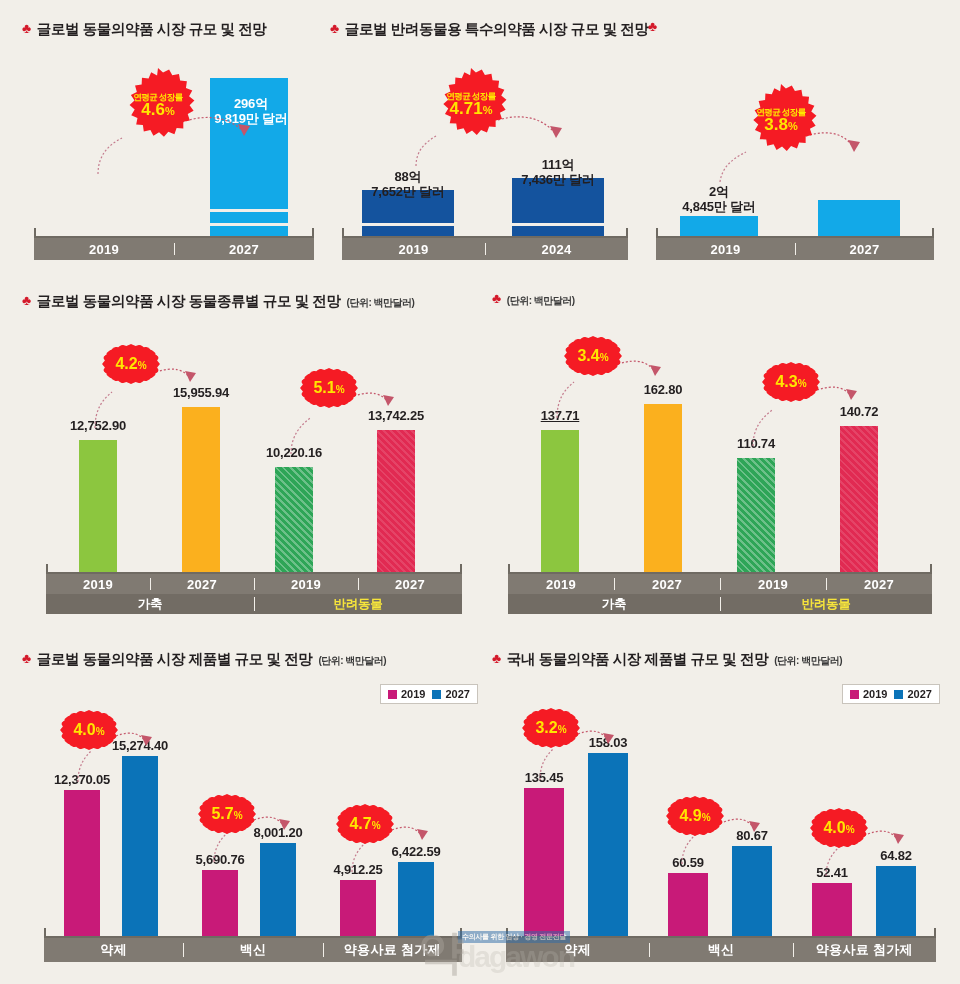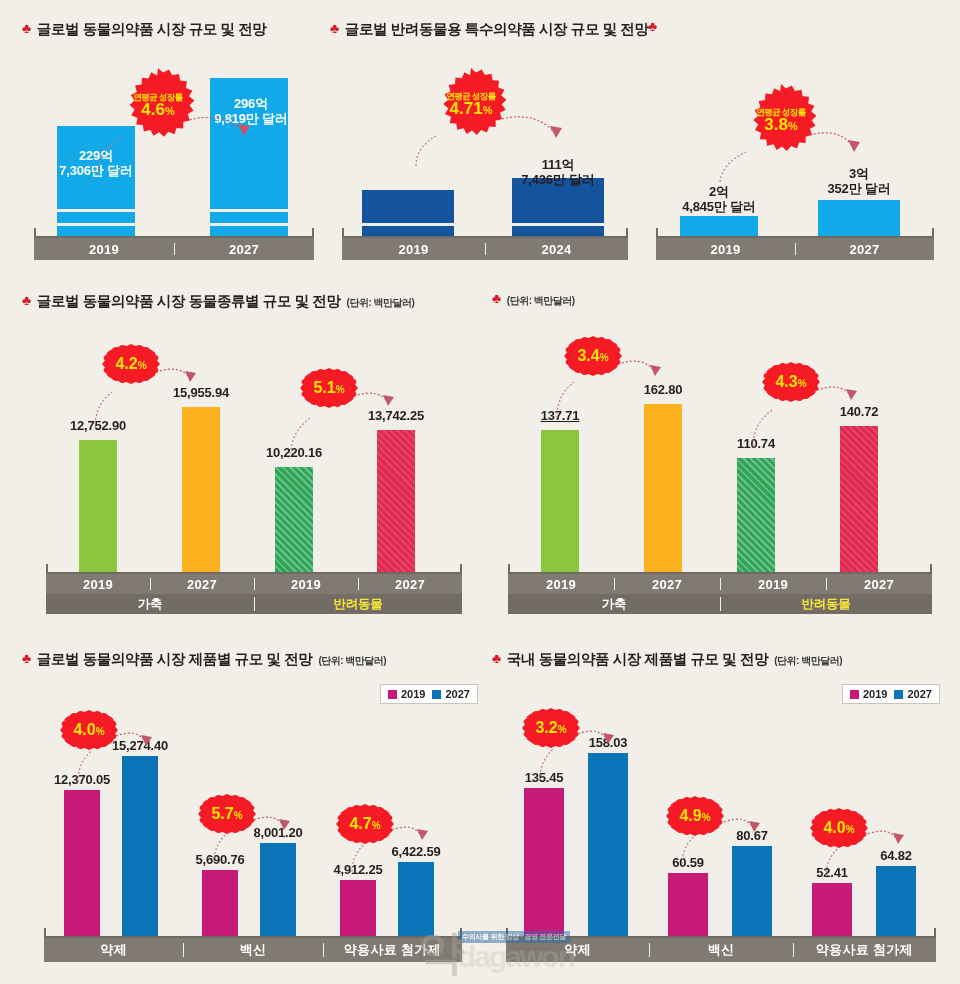--- a/index.html
+++ b/index.html
@@ -148,28 +148,20 @@
 
 <div class="panel" style="left:22px; top:20px; width:300px; height:250px;">
   <div class="ptitle">
     <span class="club">♣</span>
     <span>글로벌 동물의약품 시장 규모 및 전망</span>
   </div>
 
   <div class="plot" style="left:0; top:42px; width:300px; height:208px;">
 
     <div style="position:absolute; left:0; top:0; width:300px; height:176px;">
-      <div class="bar cyan" style="left:35px; width:78px; height:112px;">
-        <div class="stripe" style="bottom:26px;"></div>
-        <div class="stripe" style="bottom:12px;"></div>
-        <div class="vlab inbar" style="left:0; right:0; top:22px;">
-          <div>229억</div>
-          <div>7,306만 달러</div>
-        </div>
-      </div>
 
       <div class="bar cyan" style="left:188px; width:78px; height:160px;">
         <div class="stripe" style="bottom:26px;"></div>
         <div class="stripe" style="bottom:12px;"></div>
         <div class="vlab inbar" style="left:4px; right:0; top:18px;">
           <div>296억</div>
           <div>9,819만 달러</div>
         </div>
       </div>
     </div>
@@ -200,20 +192,24 @@
     <span class="club">♣</span>
     <span>글로벌 반려동물용 특수의약품 시장 규모 및 전망</span>
   </div>
 
   <div class="plot" style="left:0; top:42px; width:310px; height:208px;">
 
     <div style="position:absolute; left:0; top:0; width:310px; height:176px;">
       <div class="bar navy" style="left:32px; width:92px; height:48px;">
         <div class="stripe" style="bottom:12px;"></div>
       </div>
+      <div class="vlab" style="left:14px; width:128px; top:107px;">
+        <div>88억</div>
+        <div>7,652만 달러</div>
+      </div>
 
       <div class="bar navy" style="left:182px; width:92px; height:60px;">
         <div class="stripe" style="bottom:12px;"></div>
       </div>
       <div class="vlab" style="left:164px; width:128px; top:95px;">
         <div>111억</div>
         <div>7,436만 달러</div>
       </div>
     </div>
 
@@ -246,24 +242,20 @@
   <div class="plot" style="left:0; top:42px; width:296px; height:208px;">
 
     <div style="position:absolute; left:0; top:0; width:296px; height:176px;">
       <div class="bar cyan" style="left:32px; width:78px; height:22px;"></div>
       <div class="vlab" style="left:8px; width:126px; top:122px;">
         <div>2억</div>
         <div>4,845만 달러</div>
       </div>
 
       <div class="bar cyan" style="left:170px; width:82px; height:38px;"></div>
-      <div class="vlab" style="left:148px; width:126px; top:104px;">
-        <div>3억</div>
-        <div>352만 달러</div>
-      </div>
     </div>
 
     <svg class="conn" style="left:0; top:0; width:296px; height:176px;" viewBox="0 0 296 176">
       <path d="M72,120 C74,104 86,96 98,90" fill="none" stroke="#c47c8e" stroke-width="1.2" stroke-dasharray="2,2"></path>
       <path d="M158,74 C184,66 198,74 206,86" fill="none" stroke="#c4566a" stroke-width="1.2" stroke-dasharray="2,2"></path>
       <polygon points="206,90 200,78 212,80" fill="#c4566a"></polygon>
     </svg>
 
     <div class="badge star" style="left:96px; top:22px; width:74px; height:74px;">
       <div class="b-top">연평균 성장률</div>

